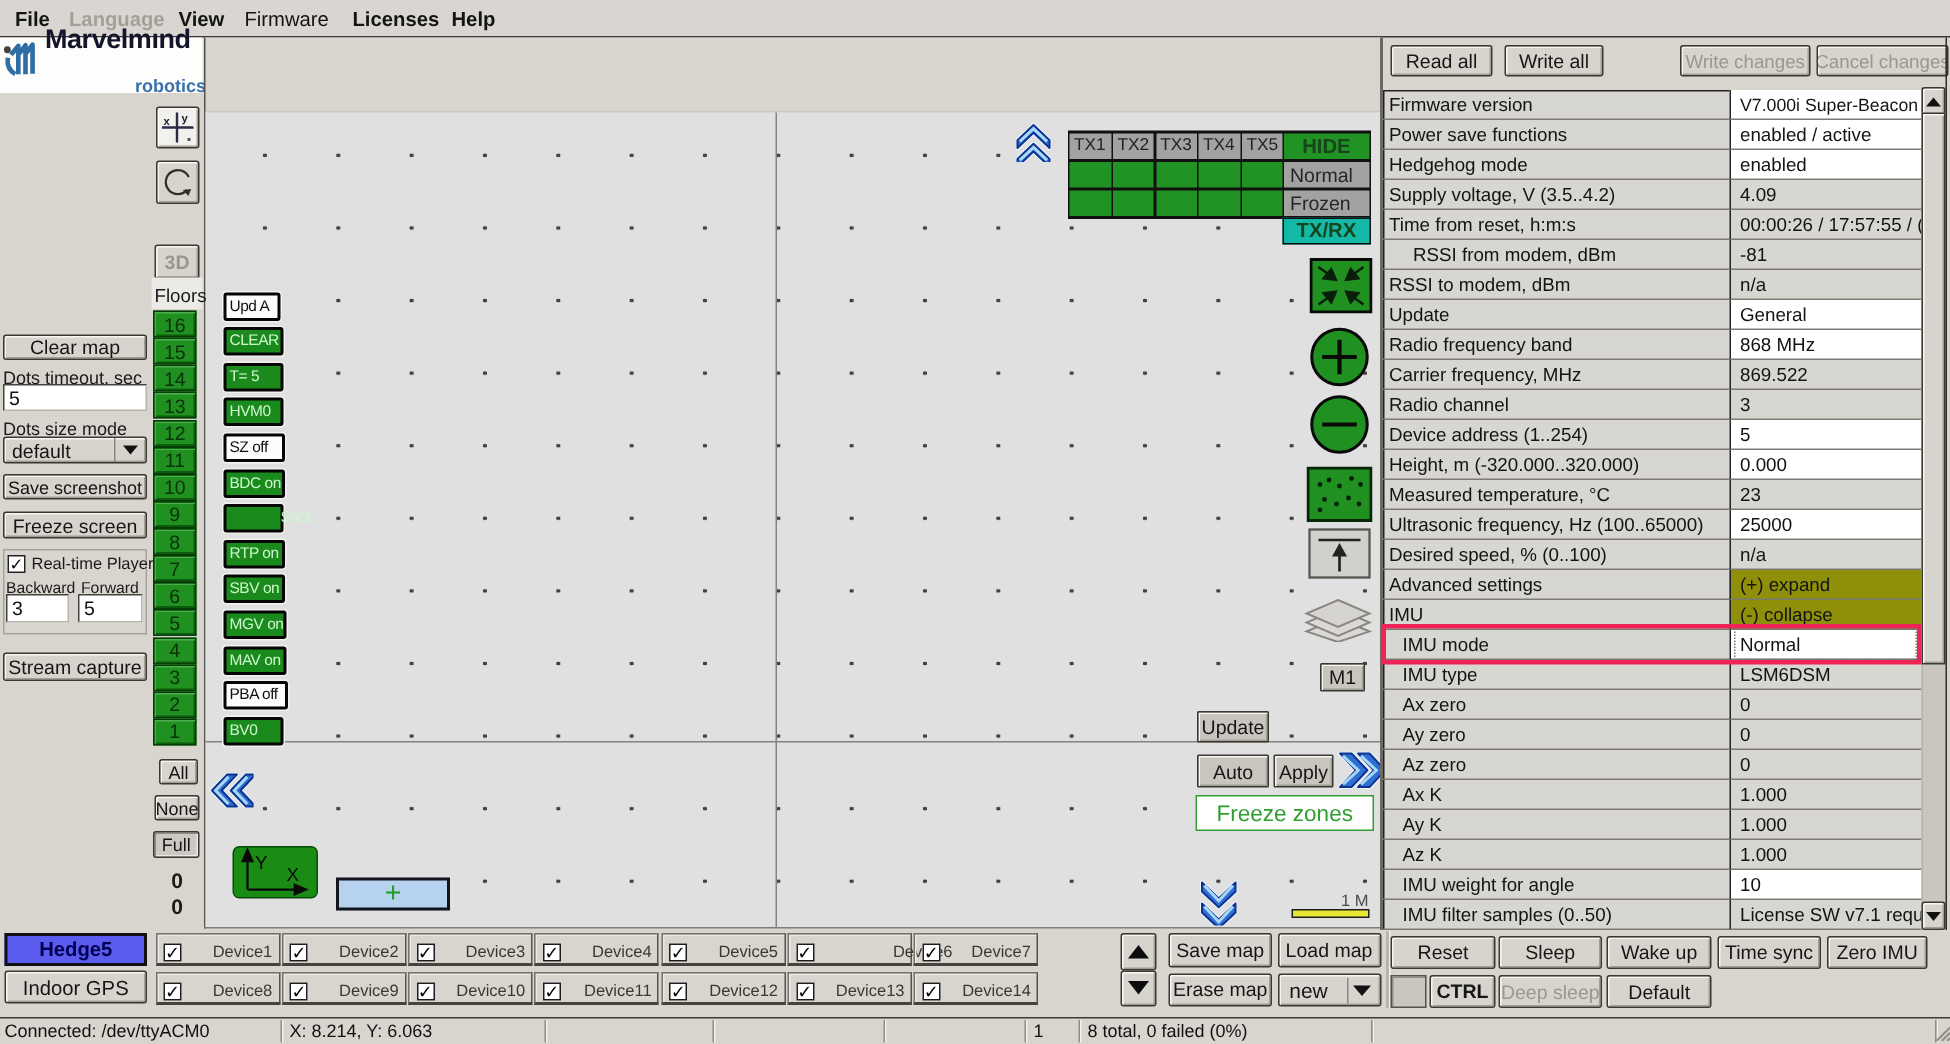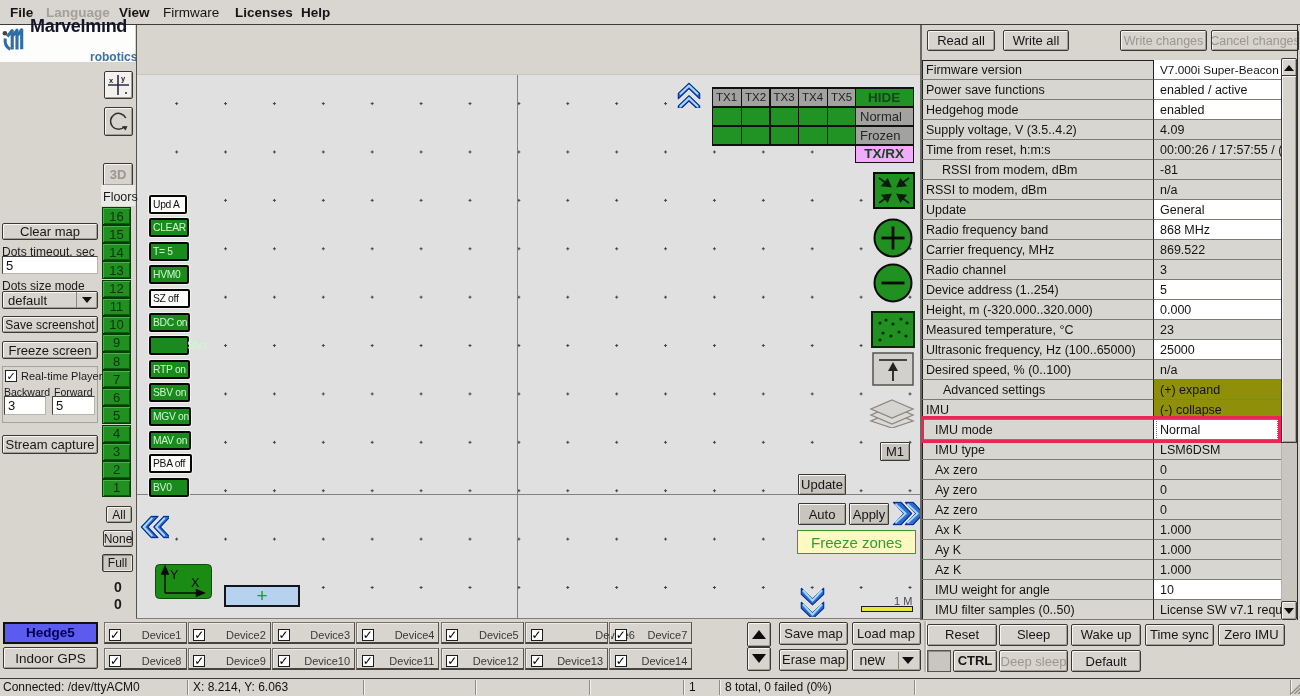--- a/index.html
+++ b/index.html
@@ -183,21 +183,21 @@
     <span style="font-size:13px;color:#262626;padding-left:4px;">Normal</span>
   </div>
 <div class="abs" style="left:713.0px;top:126.5px;width:27.5px;height:17.5px;background:#209324;display:flex;align-items:center;"></div>
 <div class="abs" style="left:742.0px;top:126.5px;width:27.0px;height:17.5px;background:#209324;display:flex;align-items:center;"></div>
 <div class="abs" style="left:770.5px;top:126.5px;width:27.0px;height:17.5px;background:#209324;display:flex;align-items:center;"></div>
 <div class="abs" style="left:799.0px;top:126.5px;width:27.5px;height:17.5px;background:#209324;display:flex;align-items:center;"></div>
 <div class="abs" style="left:828.0px;top:126.5px;width:26.5px;height:17.5px;background:#209324;display:flex;align-items:center;"></div>
 <div class="abs" style="left:856.0px;top:126.5px;width:56.5px;height:17.5px;background:#a2a2a0;display:flex;align-items:center;">
     <span style="font-size:13px;color:#262626;padding-left:4px;">Frozen</span>
   </div>
-<div class="abs" style="left:854.5px;top:144.5px;width:59.5px;height:18.5px;background:#f0abfc;border:1.5px solid #111;
+<div class="abs" style="left:854.5px;top:144.5px;width:59.5px;height:18.5px;background:#14b8a6;border:1.5px solid #111;
 display:flex;align-items:center;justify-content:center;font-size:13.5px;font-weight:bold;color:#17451c;">TX/RX</div>
 <svg style="left:677px;top:82px;" width="24" height="26" viewBox="0 0 24 26">
     <path d="M1.3 11.5 L12.0 1.3 L22.7 11.5 L22.7 16.7 L12.0 6.5 L1.3 16.7 Z" fill="none" stroke="#eef5fd" stroke-width="2.6" stroke-linejoin="round"></path>
     <path d="M1.3 24.0 L12.0 13.8 L22.7 24.0 L22.7 29.2 L12.0 19.0 L1.3 29.2 Z" fill="none" stroke="#eef5fd" stroke-width="2.6" stroke-linejoin="round"></path>
     <path d="M1.3 11.5 L12.0 1.3 L22.7 11.5 L22.7 16.7 L12.0 6.5 L1.3 16.7 Z" fill="#2f6fd4" stroke="#0d338c" stroke-width="1.3" stroke-linejoin="round"></path>
     <path d="M2.9 12.3 L12.0 3.7 L21.0 12.3" fill="none" stroke="#a8d7f8" stroke-width="2"></path>
     <path d="M1.3 24.0 L12.0 13.8 L22.7 24.0 L22.7 29.2 L12.0 19.0 L1.3 29.2 Z" fill="#2f6fd4" stroke="#0d338c" stroke-width="1.3" stroke-linejoin="round"></path>
     <path d="M2.9 24.8 L12.0 16.2 L21.0 24.8" fill="none" stroke="#a8d7f8" stroke-width="2"></path>
   </svg>
 <svg style="left:873px;top:172px;" width="42" height="37" viewBox="0 0 42 37">
@@ -253,21 +253,21 @@
 <div class="btn" style="left:798px;top:503px;width:48px;height:22px;background:#c8c5bf;border-radius:1px;">Auto</div>
 <div class="btn" style="left:849px;top:503px;width:40px;height:22px;background:#c8c5bf;border-radius:1px;">Apply</div>
 <svg style="left:892px;top:501px;" width="28" height="25" viewBox="0 0 28 25">
     <path d="M1.3 1.3 L11.9 12.5 L1.3 23.7 L9.0 23.7 L19.6 12.5 L9.0 1.3 Z" fill="none" stroke="#eef5fd" stroke-width="2.6" stroke-linejoin="round"></path>
     <path d="M13.3 1.3 L23.9 12.5 L13.3 23.7 L21.0 23.7 L31.6 12.5 L21.0 1.3 Z" fill="none" stroke="#eef5fd" stroke-width="2.6" stroke-linejoin="round"></path>
     <path d="M1.3 1.3 L11.9 12.5 L1.3 23.7 L9.0 23.7 L19.6 12.5 L9.0 1.3 Z" fill="#2f6fd4" stroke="#0d338c" stroke-width="1.3" stroke-linejoin="round"></path>
     <path d="M3.3 2.9 L13.5 12.5 L3.3 22.0" fill="none" stroke="#a8d7f8" stroke-width="2"></path>
     <path d="M13.3 1.3 L23.9 12.5 L13.3 23.7 L21.0 23.7 L31.6 12.5 L21.0 1.3 Z" fill="#2f6fd4" stroke="#0d338c" stroke-width="1.3" stroke-linejoin="round"></path>
     <path d="M15.3 2.9 L25.5 12.5 L15.3 22.0" fill="none" stroke="#a8d7f8" stroke-width="2"></path>
   </svg>
-<div class="abs" style="left:797px;top:530px;width:119px;height:24px;border:1px solid #2f9e2f;background:#fef9c3;
+<div class="abs" style="left:797px;top:530px;width:119px;height:24px;border:1px solid #2f9e2f;background:#ffffff;
 display:flex;align-items:center;justify-content:center;font-size:15px;color:#2f9e2f;">Freeze zones</div>
 <svg style="left:140px;top:515px;" width="29" height="24" viewBox="0 0 29 24">
     <path d="M11.5 1.3 L1.3 12.0 L11.5 22.7 L18.0 22.7 L7.8 12.0 L18.0 1.3 Z" fill="none" stroke="#eef5fd" stroke-width="2.6" stroke-linejoin="round"></path>
     <path d="M24.0 1.3 L13.8 12.0 L24.0 22.7 L30.5 22.7 L20.3 12.0 L30.5 1.3 Z" fill="none" stroke="#eef5fd" stroke-width="2.6" stroke-linejoin="round"></path>
     <path d="M11.5 1.3 L1.3 12.0 L11.5 22.7 L18.0 22.7 L7.8 12.0 L18.0 1.3 Z" fill="#2f6fd4" stroke="#0d338c" stroke-width="1.3" stroke-linejoin="round"></path>
     <path d="M12.3 2.9 L3.7 12.0 L12.3 21.0" fill="none" stroke="#a8d7f8" stroke-width="2"></path>
     <path d="M24.0 1.3 L13.8 12.0 L24.0 22.7 L30.5 22.7 L20.3 12.0 L30.5 1.3 Z" fill="#2f6fd4" stroke="#0d338c" stroke-width="1.3" stroke-linejoin="round"></path>
     <path d="M24.8 2.9 L16.2 12.0 L24.8 21.0" fill="none" stroke="#a8d7f8" stroke-width="2"></path>
   </svg>
 <svg style="left:800px;top:587px;" width="25" height="30" viewBox="0 0 25 30">
@@ -374,21 +374,21 @@
 font-size:12.5px;color:#141414;display:flex;align-items:center;padding-left:4px;white-space:nowrap;overflow:hidden;">Ultrasonic frequency, Hz (100..65000)</div>
 <div class="abs" style="left:1153px;top:340px;width:128px;height:20px;background:#ffffff;
 border-bottom:1px solid #7d7a74;border-left:1.5px solid #222;
 font-size:12.5px;color:#141414;display:flex;align-items:center;padding-left:6px;white-space:nowrap;overflow:hidden;">25000</div>
 <div class="abs" style="left:922px;top:360px;width:231px;height:20px;border-bottom:1px solid #7d7a74;
 font-size:12.5px;color:#141414;display:flex;align-items:center;padding-left:4px;white-space:nowrap;overflow:hidden;">Desired speed, % (0..100)</div>
 <div class="abs" style="left:1153px;top:360px;width:128px;height:20px;background:#d8d6d0;
 border-bottom:1px solid #7d7a74;border-left:1.5px solid #222;
 font-size:12.5px;color:#141414;display:flex;align-items:center;padding-left:6px;white-space:nowrap;overflow:hidden;">n/a</div>
 <div class="abs" style="left:922px;top:380px;width:231px;height:20px;border-bottom:1px solid #7d7a74;
-font-size:12.5px;color:#141414;display:flex;align-items:center;padding-left:21px;white-space:nowrap;overflow:hidden;">Advanced settings</div>
+font-size:12.5px;color:#141414;display:flex;align-items:center;padding-left:4px;white-space:nowrap;overflow:hidden;">Advanced settings</div>
 <div class="abs" style="left:1153px;top:380px;width:128px;height:20px;background:#8f8f0a;
 border-bottom:1px solid #7d7a74;border-left:1.5px solid #222;
 font-size:12.5px;color:#141414;display:flex;align-items:center;padding-left:6px;white-space:nowrap;overflow:hidden;">(+) expand</div>
 <div class="abs" style="left:922px;top:400px;width:231px;height:20px;border-bottom:1px solid #7d7a74;
 font-size:12.5px;color:#141414;display:flex;align-items:center;padding-left:4px;white-space:nowrap;overflow:hidden;">IMU</div>
 <div class="abs" style="left:1153px;top:400px;width:128px;height:20px;background:#8f8f0a;
 border-bottom:1px solid #7d7a74;border-left:1.5px solid #222;
 font-size:12.5px;color:#141414;display:flex;align-items:center;padding-left:6px;white-space:nowrap;overflow:hidden;">(-) collapse</div>
 <div class="abs" style="left:922px;top:420px;width:231px;height:20px;border-bottom:1px solid #7d7a74;
 font-size:12.5px;color:#141414;display:flex;align-items:center;padding-left:13px;white-space:nowrap;overflow:hidden;">IMU mode</div>

